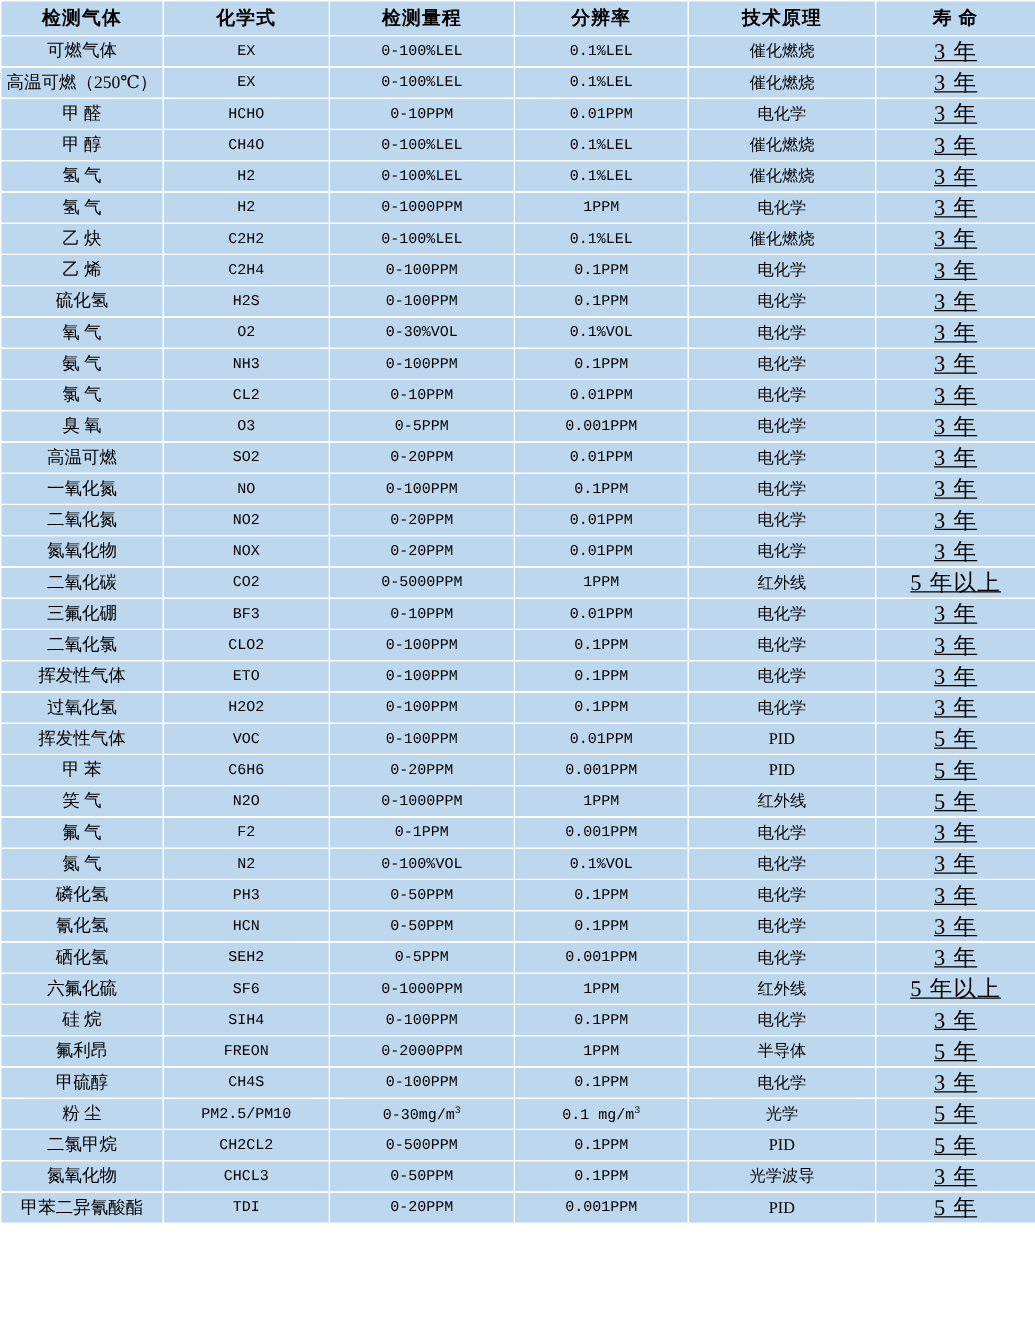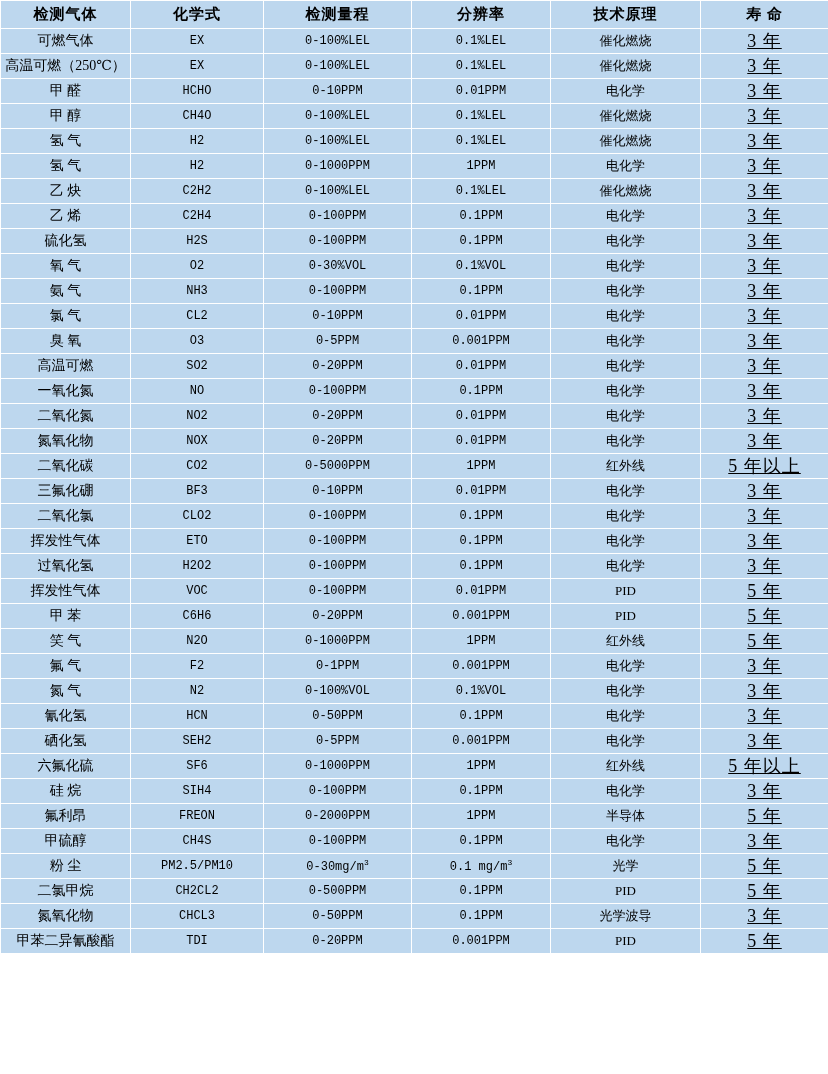--- a/index.html
+++ b/index.html
@@ -295,20 +295,28 @@
       </tr>
       <tr>
         <td class="name">氮 气</td>
         <td class="formula">N2</td>
         <td class="range">0-100%VOL</td>
         <td class="res">0.1%VOL</td>
         <td class="tech">电化学</td>
         <td class="life">3 年</td>
       </tr>
       <tr>
+        <td class="name">磷化氢</td>
+        <td class="formula">PH3</td>
+        <td class="range">0-50PPM</td>
+        <td class="res">0.1PPM</td>
+        <td class="tech">电化学</td>
+        <td class="life">3 年</td>
+      </tr>
+      <tr>
         <td class="name">氰化氢</td>
         <td class="formula">HCN</td>
         <td class="range">0-50PPM</td>
         <td class="res">0.1PPM</td>
         <td class="tech">电化学</td>
         <td class="life">3 年</td>
       </tr>
       <tr>
         <td class="name">硒化氢</td>
         <td class="formula">SEH2</td>

